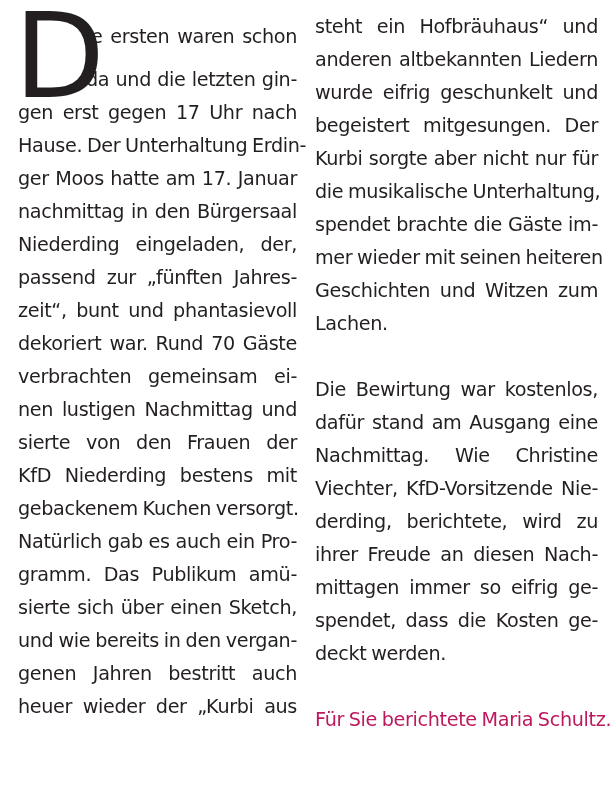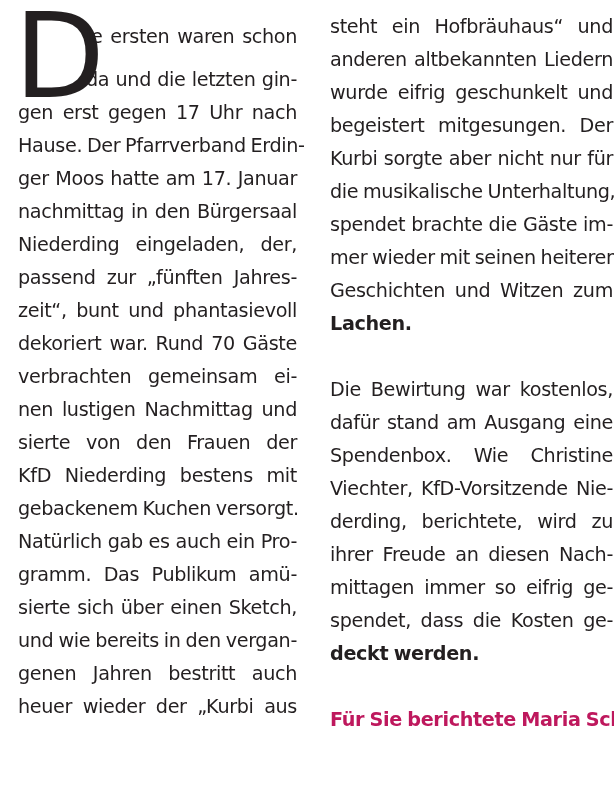--- a/index.html
+++ b/index.html
@@ -1,41 +1,41 @@
 <!DOCTYPE html>
 <html><head>
 <meta charset="utf-8">
 <style>
   html, body { margin: 0; padding: 0; background: #ffffff; }
   body { width: 614px; height: 800px; overflow: hidden; position: relative;
          font-family: "DejaVu Sans", sans-serif; color: #231f20; }
   .col { position: absolute; top: 10px; }
   .col-left { left: 18px; width: 279px; }
-  .col-right { left: 330px; width: 283px; }
+  .col-right { left: 315px; width: 283px; }
   .line { display: block; height: 33px; line-height: 33px; font-size: 19.2px;
           white-space: nowrap; text-align: justify; text-align-last: justify;
           letter-spacing: -0.35px; word-spacing: -1px; }
-  .line.last { text-align-last: left; font-weight: bold; }
+  .line.last { text-align-last: left; }
   .indent { margin-left: 68px; margin-top: 10px; }
   .dropcap { position: absolute; left: 14px; top: 14px; width: 64px; height: 84px;
              font-size: 118px; line-height: 84px; font-weight: normal; color: #231f20;
              font-family: "DejaVu Sans", sans-serif; letter-spacing: -4px; }
   .gap { height: 33px; }
   .byline { color: #be185d; }
 </style>
 </head>
 <body>
 
 <div class="dropcap">D</div>
 
 <div class="col col-left">
   <span class="line indent">ie ersten waren schon</span>
   <span class="line indent">da und die letzten gin-</span>
   <span class="line">gen erst gegen 17 Uhr  nach</span>
-  <span class="line">Hause. Der Pfarrverband Erdin-</span>
+  <span class="line">Hause. Der Unterhaltung Erdin-</span>
   <span class="line">ger Moos hatte am 17. Januar</span>
   <span class="line">nachmittag in den Bürgersaal</span>
   <span class="line">Niederding eingeladen, der,</span>
   <span class="line">passend zur „fünften Jahres-</span>
   <span class="line">zeit“, bunt und phantasievoll</span>
   <span class="line">dekoriert war. Rund 70 Gäste</span>
   <span class="line">verbrachten gemeinsam ei-</span>
   <span class="line">nen lustigen Nachmittag und</span>
   <span class="line">sierte von den Frauen der</span>
   <span class="line">KfD Niederding bestens mit</span>
@@ -59,21 +59,21 @@
     <span class="line">die musikalische Unterhaltung,</span>
     <span class="line">spendet brachte die Gäste im-</span>
     <span class="line">mer wieder mit seinen heiteren</span>
     <span class="line">Geschichten und Witzen zum</span>
     <span class="line last">Lachen.</span>
   </div>
   <div class="gap"></div>
   <div>
     <span class="line">Die Bewirtung war kostenlos,</span>
     <span class="line">dafür stand am Ausgang eine</span>
-    <span class="line">Spendenbox. Wie Christine</span>
+    <span class="line">Nachmittag. Wie Christine</span>
     <span class="line">Viechter, KfD-Vorsitzende Nie-</span>
     <span class="line">derding, berichtete, wird zu</span>
     <span class="line">ihrer Freude an diesen Nach-</span>
     <span class="line">mittagen immer so eifrig ge-</span>
     <span class="line">spendet, dass die Kosten ge-</span>
     <span class="line last">deckt werden.</span>
   </div>
   <div class="gap"></div>
   <span class="line last byline">Für Sie berichtete Maria Schultz.</span>
 </div>

